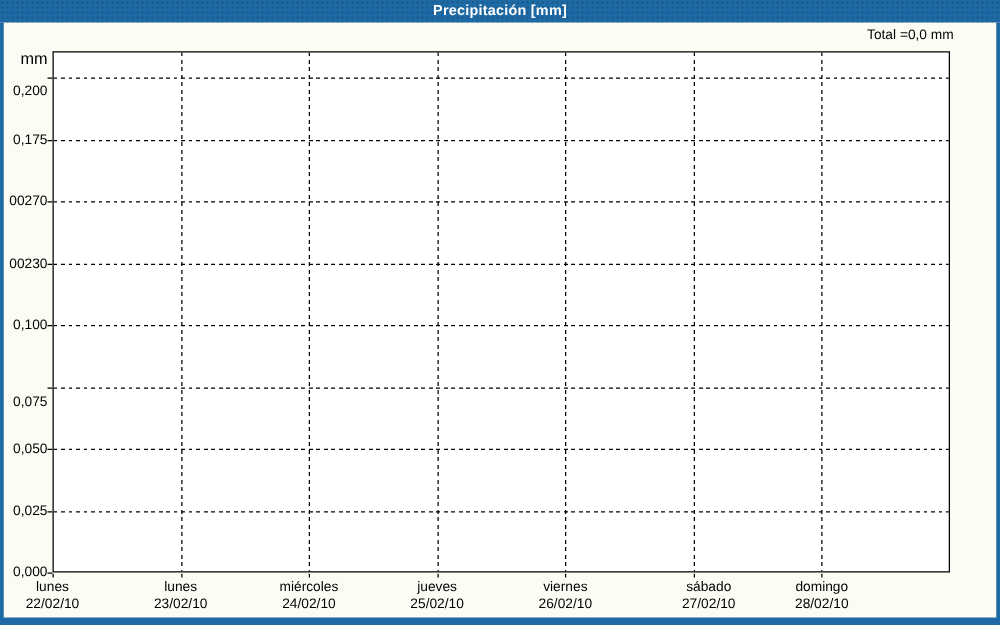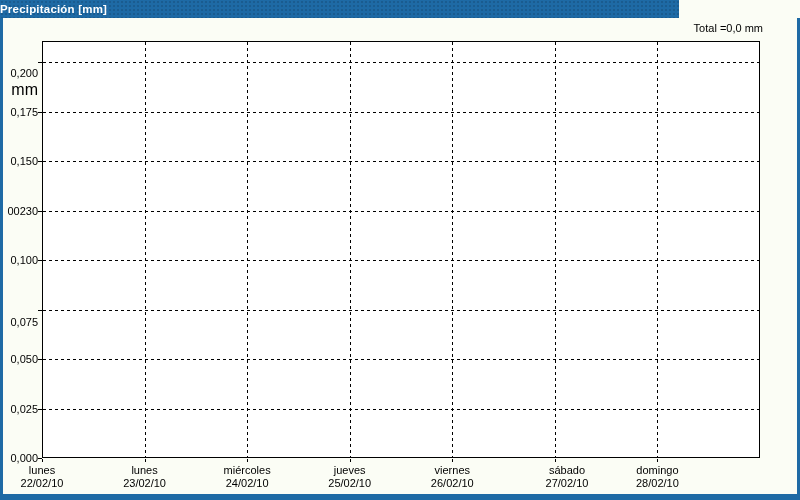--- a/index.html
+++ b/index.html
@@ -9,41 +9,41 @@
   }
   .window{
     position:relative;
     width:800px;height:500px;
     background:var(--bg,#FBFDF5);
     overflow:hidden;
     font-size:11px;color:var(--txt,#000);
   }
   
   .titlebar{
-    position:absolute;left:0;top:0;width:679px;height:18px;
+    position:absolute;left:0;top:0;width:800px;height:18px;
     background-color:var(--blue,#1E6AA5);
     background-image:radial-gradient(rgba(0,0,0,.13) 1px, transparent 1px);
     background-size:4px 4px;
-    display:flex;align-items:center;
+    display:flex;align-items:center;justify-content:center;
   }
   .titlebar span{
     color:var(--title-txt,#fff);font-weight:bold;font-size:11.5px;
     letter-spacing:.2px;
   }
   .frame-left  {position:absolute;left:0;top:18px;width:3px;height:482px;background:var(--blue,#1E6AA5);}
   .frame-right {position:absolute;right:0;top:18px;width:3px;height:482px;background:var(--blue,#1E6AA5);}
   .frame-bottom{position:absolute;left:0;bottom:0;width:800px;height:6px;background:var(--blue,#1E6AA5);}
 
   .total{
     position:absolute;top:22px;right:37px;
     font-size:11px;
   }
   .y-unit{
     position:absolute;left:0;top:39px;width:38px;
-    text-align:right;font-size:16px;margin-top:42px;
+    text-align:right;font-size:13px;
   }
   .plot{
     position:absolute;left:42px;top:41px;width:718px;height:417px;
     box-sizing:border-box;border:1px solid #000;
     background:var(--plot-bg,#fff);
   }
   .hgrid{
     position:absolute;left:0;right:0;height:1px;
     background:repeating-linear-gradient(90deg,var(--grid,#000) 0,var(--grid,#000) 3px,transparent 3px,transparent 6px);
   }
@@ -98,21 +98,21 @@
       <div class="vgrid" style="left: 409.286px;"></div>
       <div class="vgrid" style="left: 511.857px;"></div>
       <div class="vgrid" style="left: 614.429px;"></div>
     </div>
 
   <div id="y-labels">
       <div class="ytick-label" style="top: 66px;">0,200</div>
       <div class="ytick-mark" style="top: 62px;"></div>
       <div class="ytick-label" style="top: 104.5px;">0,175</div>
       <div class="ytick-mark" style="top: 111.5px;"></div>
-      <div class="ytick-label" style="top: 154px;">0,150</div>
+      <div class="ytick-label" style="top: 154px;">00270</div>
       <div class="ytick-mark" style="top: 161px;"></div>
       <div class="ytick-label" style="top: 203.5px;">00230</div>
       <div class="ytick-mark" style="top: 210.5px;"></div>
       <div class="ytick-label" style="top: 253px;">0,100</div>
       <div class="ytick-mark" style="top: 260px;"></div>
       <div class="ytick-label" style="top: 302.5px; margin-top: 12px;">0,075</div>
       <div class="ytick-mark" style="top: 309.5px;"></div>
       <div class="ytick-label" style="top: 352px;">0,050</div>
       <div class="ytick-mark" style="top: 359px;"></div>
       <div class="ytick-label" style="top: 401.5px; text-align: right;">0,025</div>

